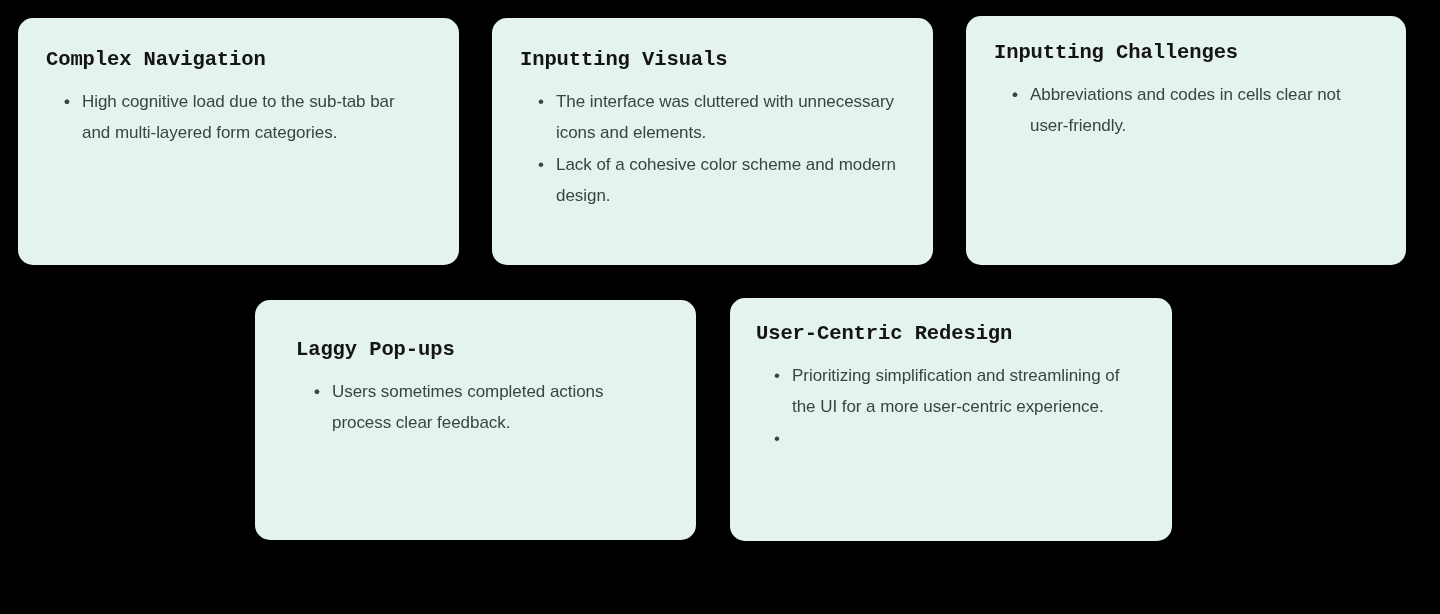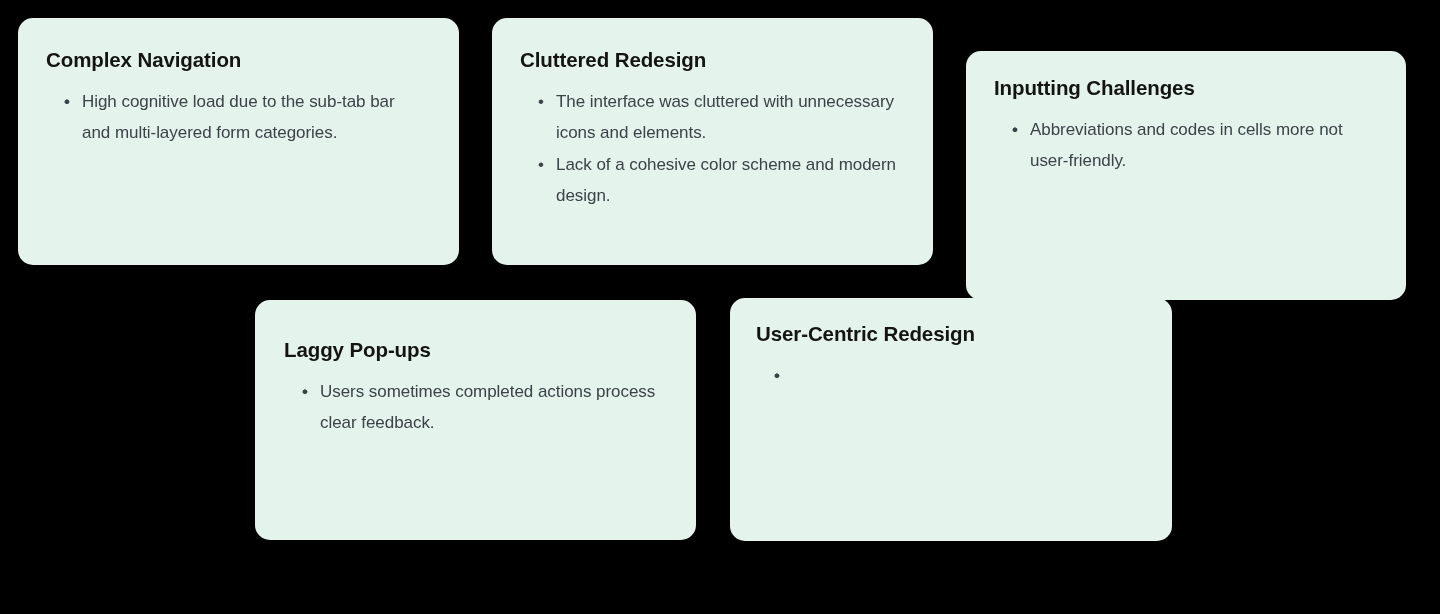--- a/index.html
+++ b/index.html
@@ -66,21 +66,21 @@
     position: relative;
     z-index: 1;
     box-sizing: border-box;
     width: 100%;
     height: 100%;
     padding: 30px 34px 24px 28px;
   }
 
   .card-title {
     margin: 0 0 14px 0;
-    font-family: Liberation Sans, sans-serif;
+    font-family: Liberation Mono, monospace;
     font-weight: 700;
     font-size: 20.5px;
     line-height: 1.2;
     letter-spacing: -0.1px;
     color: #141414;
   }
 
   .bullets {
     list-style: none;
     margin: 0;
@@ -103,22 +103,22 @@
     left: 2px;
     top: 0;
     font-size: 17px;
     line-height: 1.82;
     color: #3c4248;
   }
 
   
   #card-0 { left: 18px;  top: 18px;  width: 441px; height: 247px; }
   #card-1 { left: 492px; top: 18px;  width: 441px; height: 247px; }
-  #card-2 { left: 966px; top: 16px;  width: 440px; height: 249px; margin-top: 35px; }
-  #card-3 { left: 255px; top: 300px; width: 441px; height: 240px; }
+  #card-2 { left: 966px; top: 16px;  width: 440px; height: 249px; }
+  #card-3 { left: 255px; top: 300px; width: 441px; height: 240px; padding-left: 12px; }
   #card-4 { left: 730px; top: 298px; width: 442px; height: 243px; }
 
   
   #card-2 .card-inner { padding-top: 25px; }
   #card-3 .card-inner { padding-top: 38px; padding-left: 29px; }
   #card-4 .card-inner { padding-top: 24px; padding-left: 26px; border-radius: 21px; }
 </style>
 </head>
 <body>
 
@@ -129,51 +129,51 @@
       <h2 class="card-title">Complex Navigation</h2>
       <ul class="bullets">
         <li><span class="bullet-dot">•</span></li>
         <li><span class="bullet-dot">•</span><span>High cognitive load due to the sub-tab bar and multi-layered form categories.</span></li>
       </ul>
     </div>
   </div>
 
   <div class="card" id="card-1">
     <div class="card-inner">
-      <h2 class="card-title">Cluttered Redesign</h2>
+      <h2 class="card-title">Inputting Visuals</h2>
       <ul class="bullets">
         <li><span class="bullet-dot">•</span><span>The interface was cluttered with unnecessary icons and elements.</span></li>
         <li><span class="bullet-dot">•</span><span>Lack of a cohesive color scheme and modern design.</span></li>
       </ul>
     </div>
   </div>
 
   <div class="card" id="card-2">
     <div class="card-inner">
       <h2 class="card-title">Inputting Challenges</h2>
       <ul class="bullets">
         <li><span class="bullet-dot">•</span></li>
-        <li><span class="bullet-dot">•</span><span>Abbreviations and codes in cells more not user-friendly.</span></li>
+        <li><span class="bullet-dot">•</span><span>Abbreviations and codes in cells clear not user-friendly.</span></li>
       </ul>
     </div>
   </div>
 
   <div class="card" id="card-3">
     <div class="card-inner">
       <h2 class="card-title">Laggy Pop-ups</h2>
       <ul class="bullets">
         <li><span class="bullet-dot">•</span></li>
         <li><span class="bullet-dot">•</span><span>Users sometimes completed actions process clear feedback.</span></li>
       </ul>
     </div>
   </div>
 
   <div class="card" id="card-4">
     <div class="card-inner">
       <h2 class="card-title">User-Centric Redesign</h2>
       <ul class="bullets">
-        <li><span class="bullet-dot">•</span></li>
+        <li><span class="bullet-dot">•</span><span>Prioritizing simplification and streamlining of the UI for a more user-centric experience.</span></li>
         <li><span class="bullet-dot">•</span></li>
       </ul>
     </div>
   </div>
 
 </div>
 
 </body></html>

